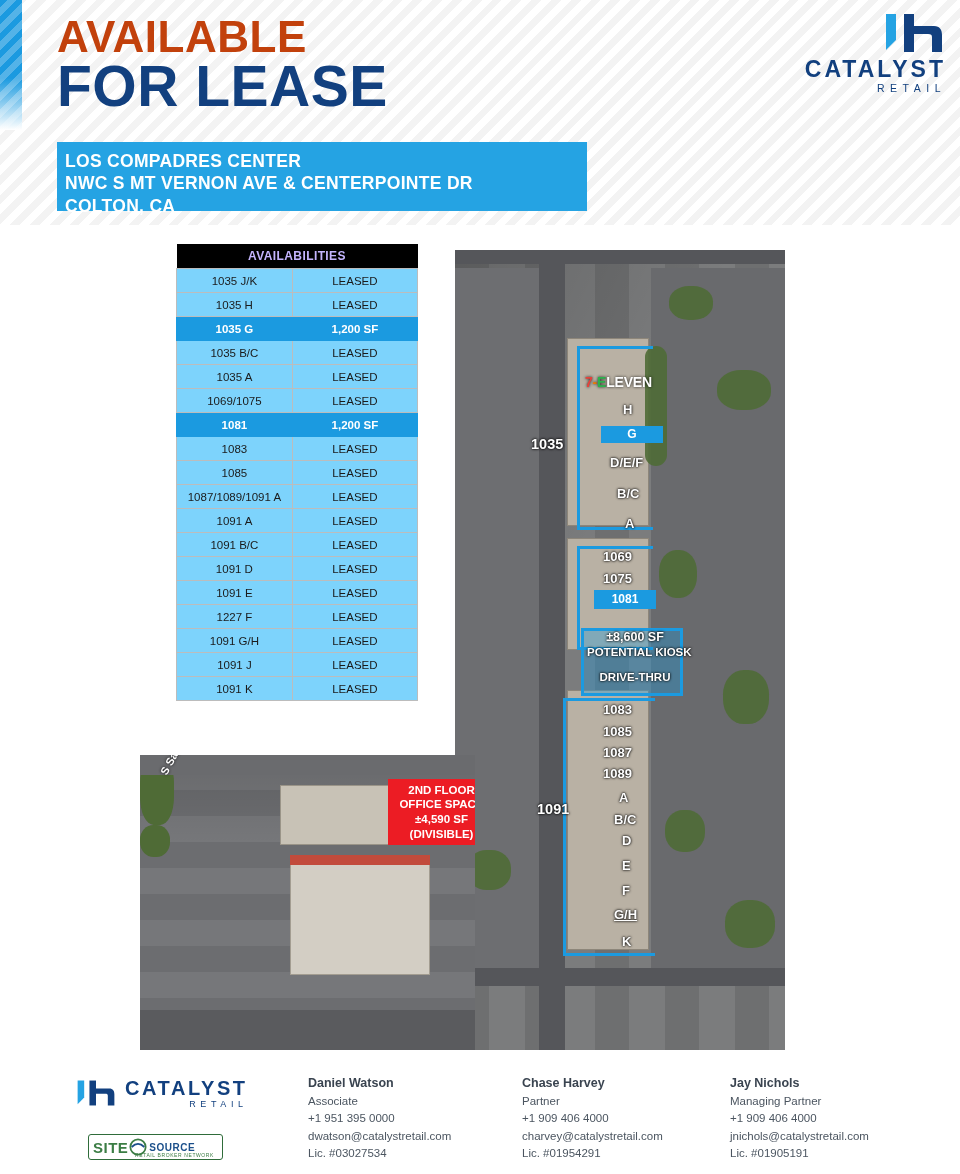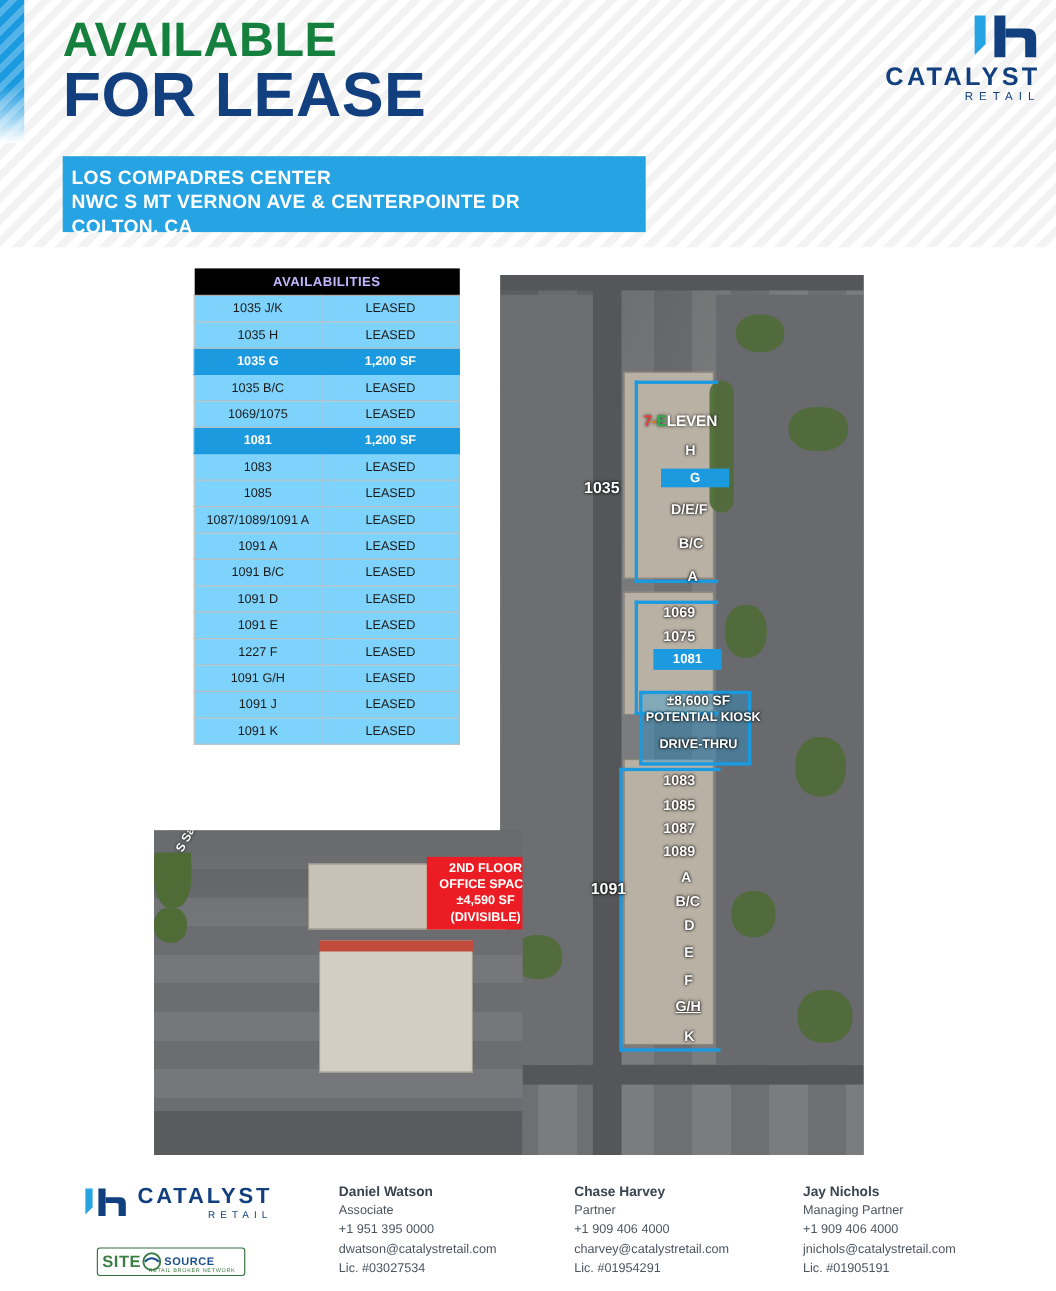--- a/index.html
+++ b/index.html
@@ -46,21 +46,21 @@
       -45deg,
       rgba(255,255,255,0.25) 0px, rgba(255,255,255,0.25) 6px,
       rgba(255,255,255,0) 6px, rgba(255,255,255,0) 12px
     );
   }
   .title-available {
     position: absolute;
     left: 57px; top: 14px;
     font-size: 44px;
     font-weight: bold;
-    color: #15803d;
+    color: #c2410c;
     letter-spacing: 0.5px;
     line-height: 1.05;
   }
   .title-forlease {
     position: absolute;
     left: 57px; top: 57px;
     font-size: 57px;
     font-weight: bold;
     color: #12407f;
     letter-spacing: 0.5px;
@@ -300,20 +300,24 @@
       <tr>
         <td class="c0">1035 H</td>
         <td class="c1">LEASED</td>
       </tr>
       <tr class="avail">
         <td class="c0">1035 G</td>
         <td class="c1">1,200 SF</td>
       </tr>
       <tr>
         <td class="c0">1035 B/C</td>
+        <td class="c1">LEASED</td>
+      </tr>
+      <tr>
+        <td class="c0">1035 A</td>
         <td class="c1">LEASED</td>
       </tr>
       <tr>
         <td class="c0">1069/1075</td>
         <td class="c1">LEASED</td>
       </tr>
       <tr class="avail">
         <td class="c0">1081</td>
         <td class="c1">1,200 SF</td>
       </tr>

